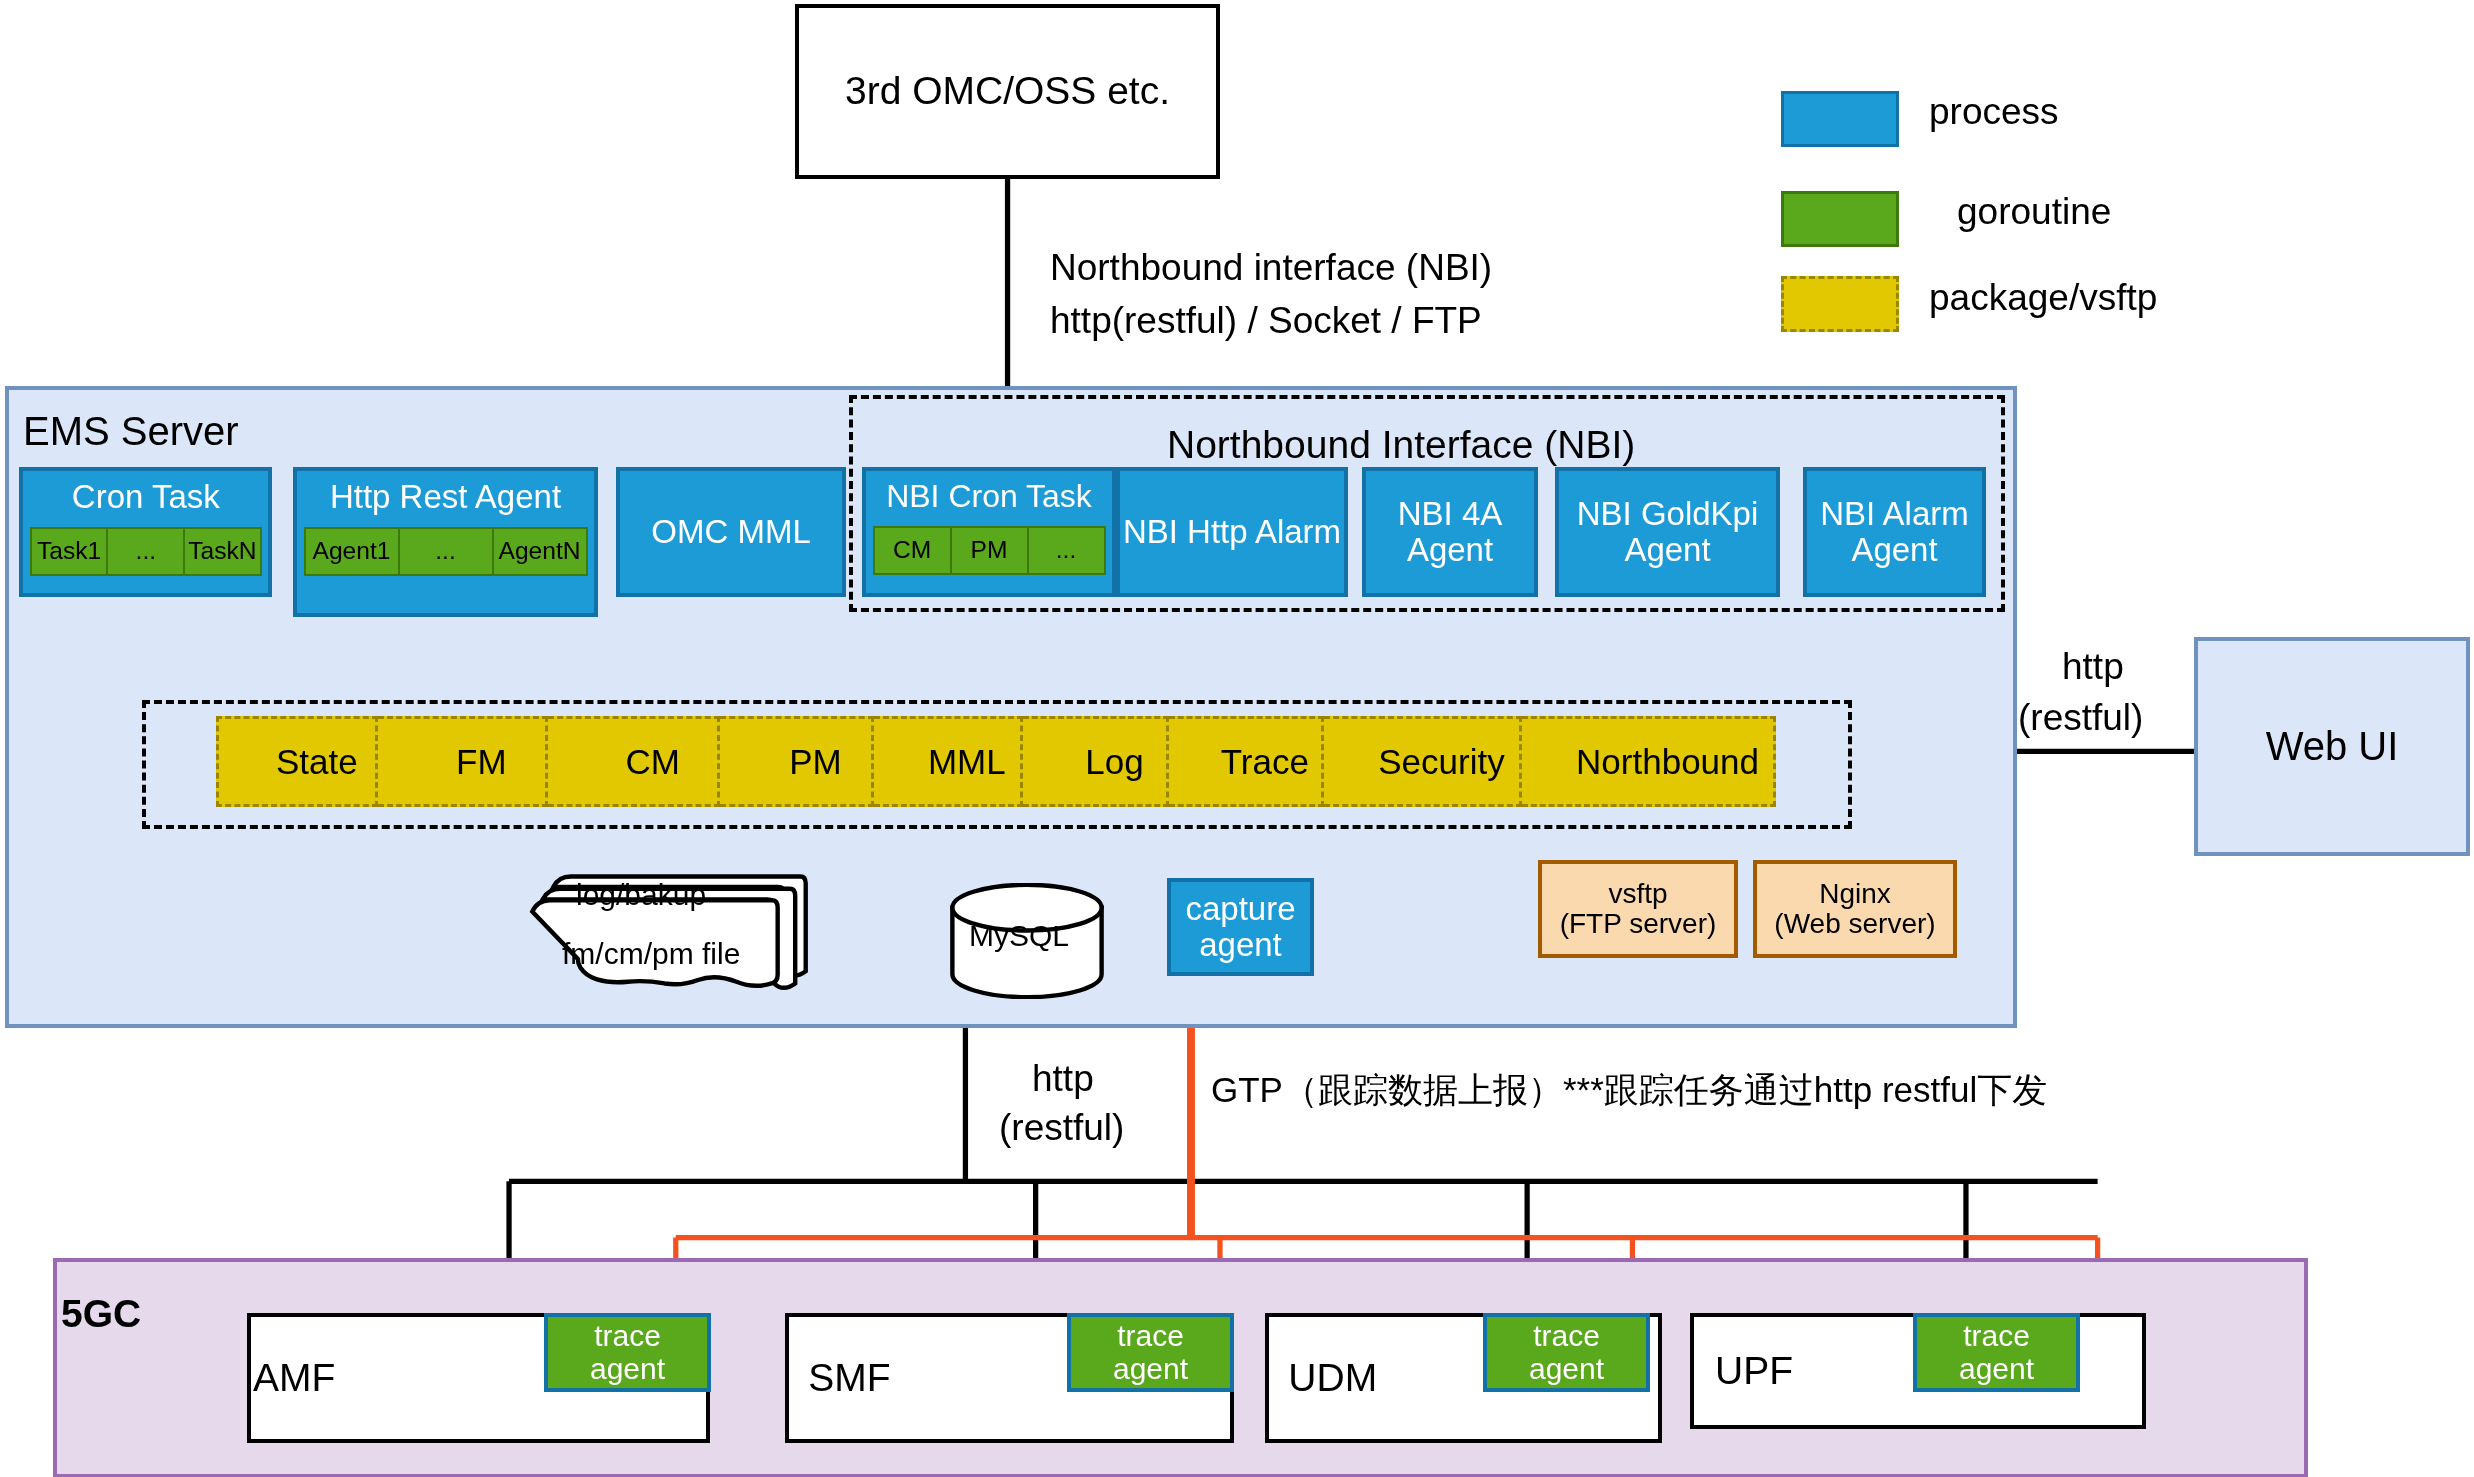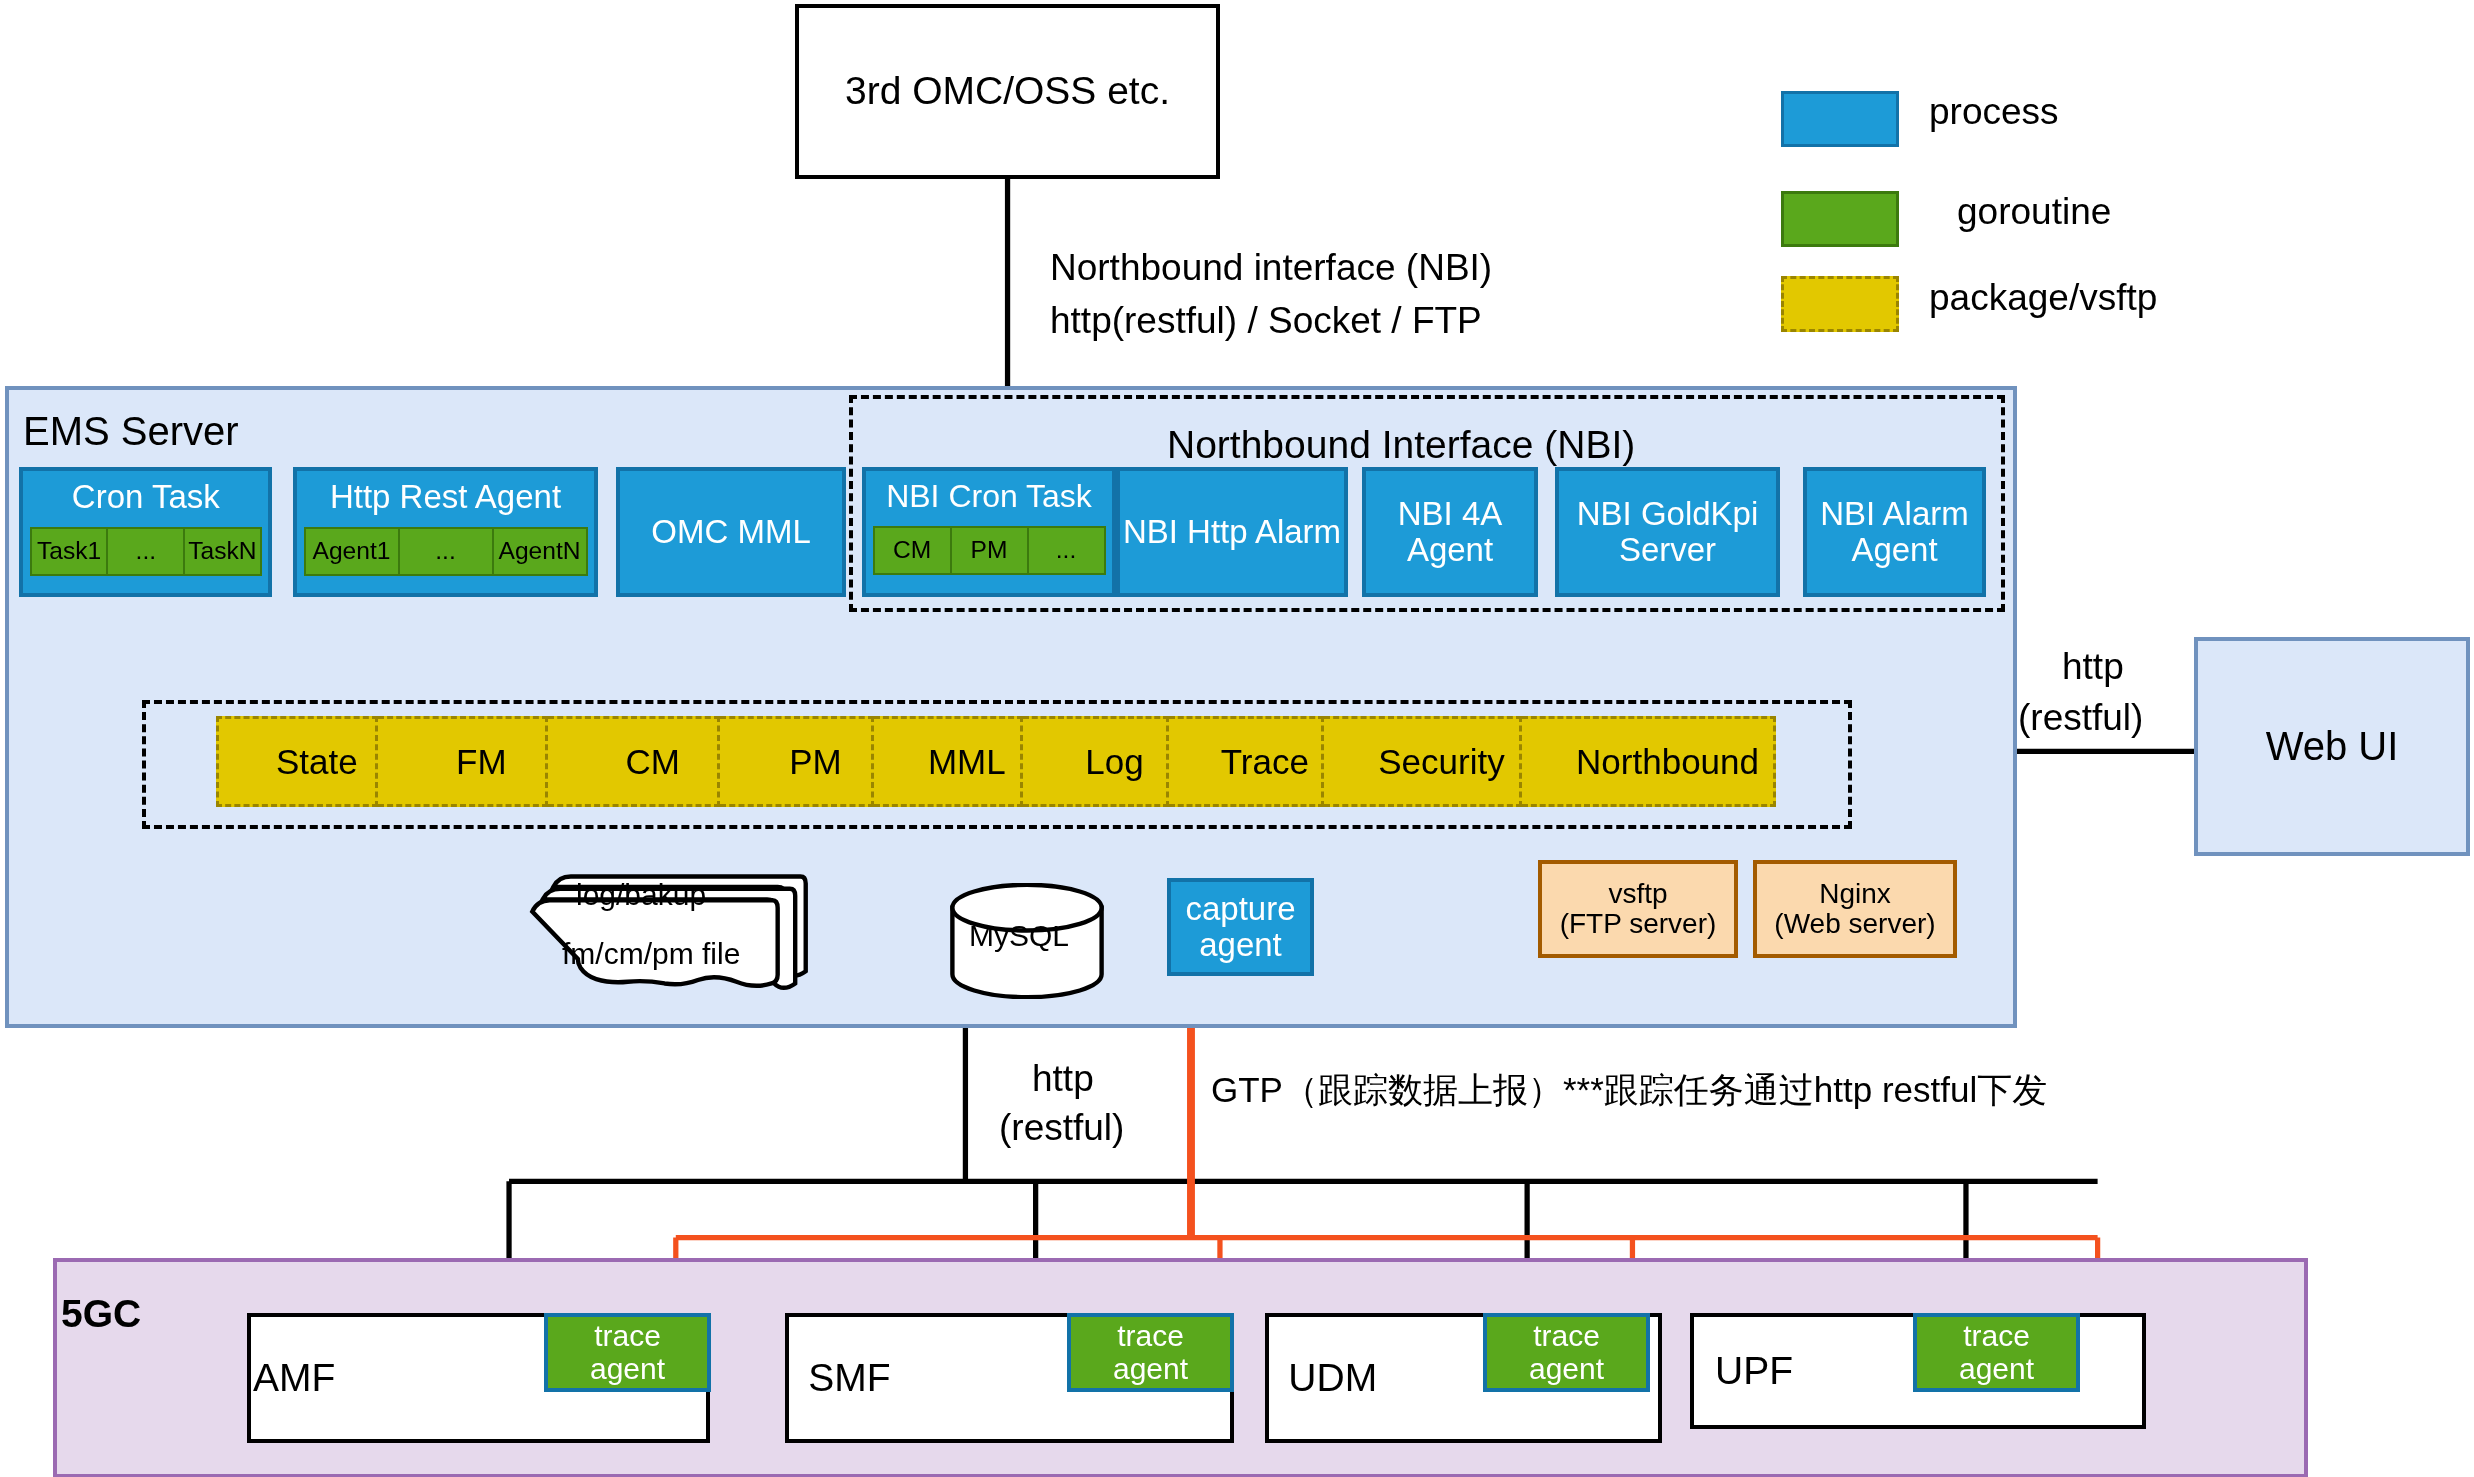--- a/index.html
+++ b/index.html
@@ -108,21 +108,21 @@
 
   <div class="node process" style="left:19.3px;top:467px;width:253px;height:130px;flex-direction:column;justify-content:flex-start;">
     <div class="ptitle" style="font-size:33px;margin-top:7px;">Cron Task</div>
     <div style="display:flex;width:232px;height:49px;margin-top:10.5px;">
       <div class="goroutine" style="flex:1;display:flex;align-items:center;justify-content:center;font-size:24.6px;">Task1</div>
       <div class="goroutine" style="flex:1;display:flex;align-items:center;justify-content:center;font-size:24.6px;border-left:none;">...</div>
       <div class="goroutine" style="flex:1;display:flex;align-items:center;justify-content:center;font-size:24.6px;border-left:none;">TaskN</div>
     </div>
   </div>
 
-  <div class="node process" style="left:293px;top:467px;width:305px;height:130px;flex-direction:column;justify-content:flex-start;">
+  <div class="node process" style="left:293px;top:467px;width:305px;height:150px;flex-direction:column;justify-content:flex-start;">
     <div class="ptitle" style="font-size:33px;margin-top:7px;">Http Rest Agent</div>
     <div style="display:flex;width:284px;height:49px;margin-top:10.5px;">
       <div class="goroutine" style="flex:1;display:flex;align-items:center;justify-content:center;font-size:24.6px;">Agent1</div>
       <div class="goroutine" style="flex:1;display:flex;align-items:center;justify-content:center;font-size:24.6px;border-left:none;">...</div>
       <div class="goroutine" style="flex:1;display:flex;align-items:center;justify-content:center;font-size:24.6px;border-left:none;">AgentN</div>
     </div>
   </div>
 
   <div class="node process" style="left:616px;top:467px;width:230px;height:130px;font-size:33px;">
     <span>OMC MML</span>
@@ -139,21 +139,21 @@
 
   <div class="node process twoline" style="left:1116px;top:467px;width:232px;height:130px;font-size:33px;">
     <span>NBI Http Alarm</span>
   </div>
 
   <div class="node process twoline" style="left:1362px;top:467px;width:176px;height:130px;font-size:33px;">
     <span>NBI 4A Agent</span>
   </div>
 
   <div class="node process twoline" style="left:1555px;top:467px;width:225px;height:130px;font-size:33px;">
-    <span>NBI GoldKpi Server</span>
+    <span>NBI GoldKpi Agent</span>
   </div>
 
   <div class="node process twoline" style="left:1803px;top:467px;width:183px;height:130px;font-size:33px;">
     <span>NBI Alarm Agent</span>
   </div>
 
   <div class="dashbox" style="position:absolute;left:142px;top:700px;width:1702px;height:121px;"></div>
 
   <div style="position:absolute;left:216px;top:716px;width:1560px;height:91px;display:flex;">
     <div class="module" style="width:154px;display:flex;align-items:center;justify-content:center;font-size:35px;">State</div>

